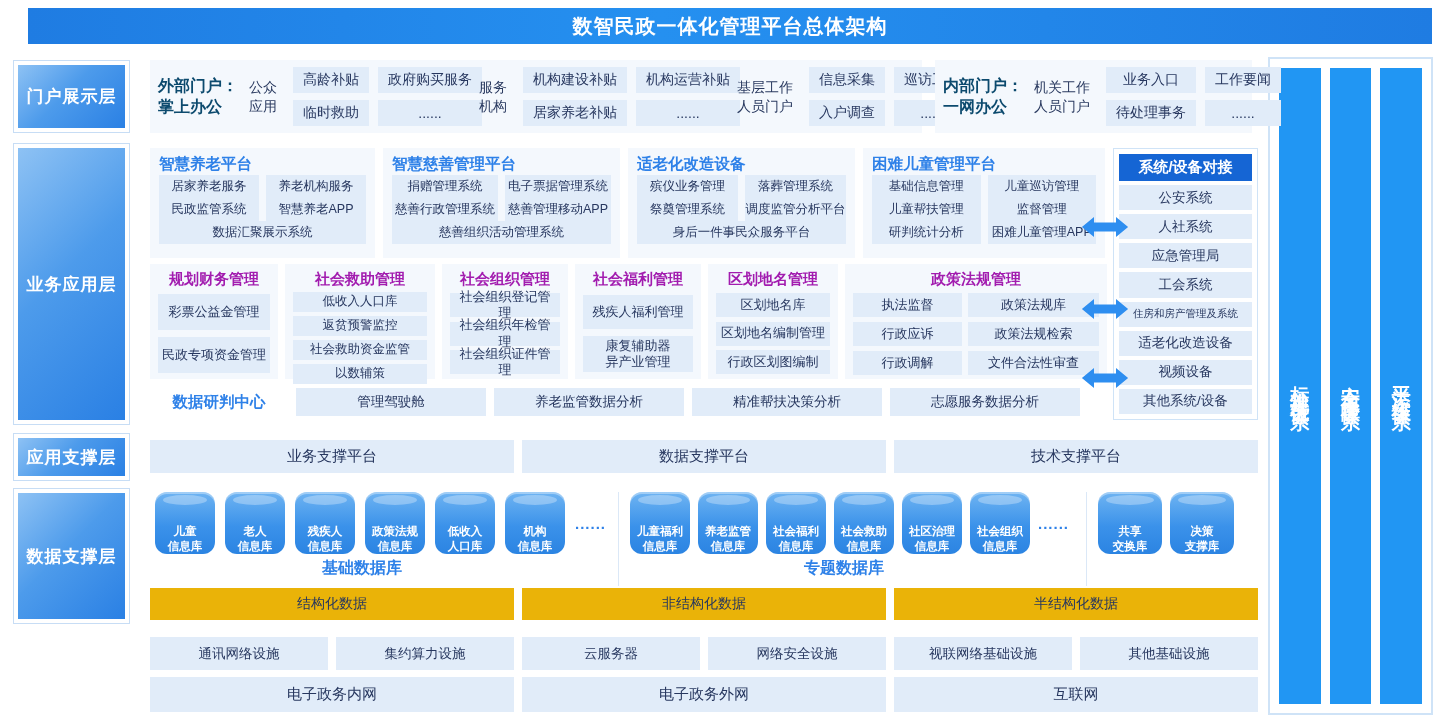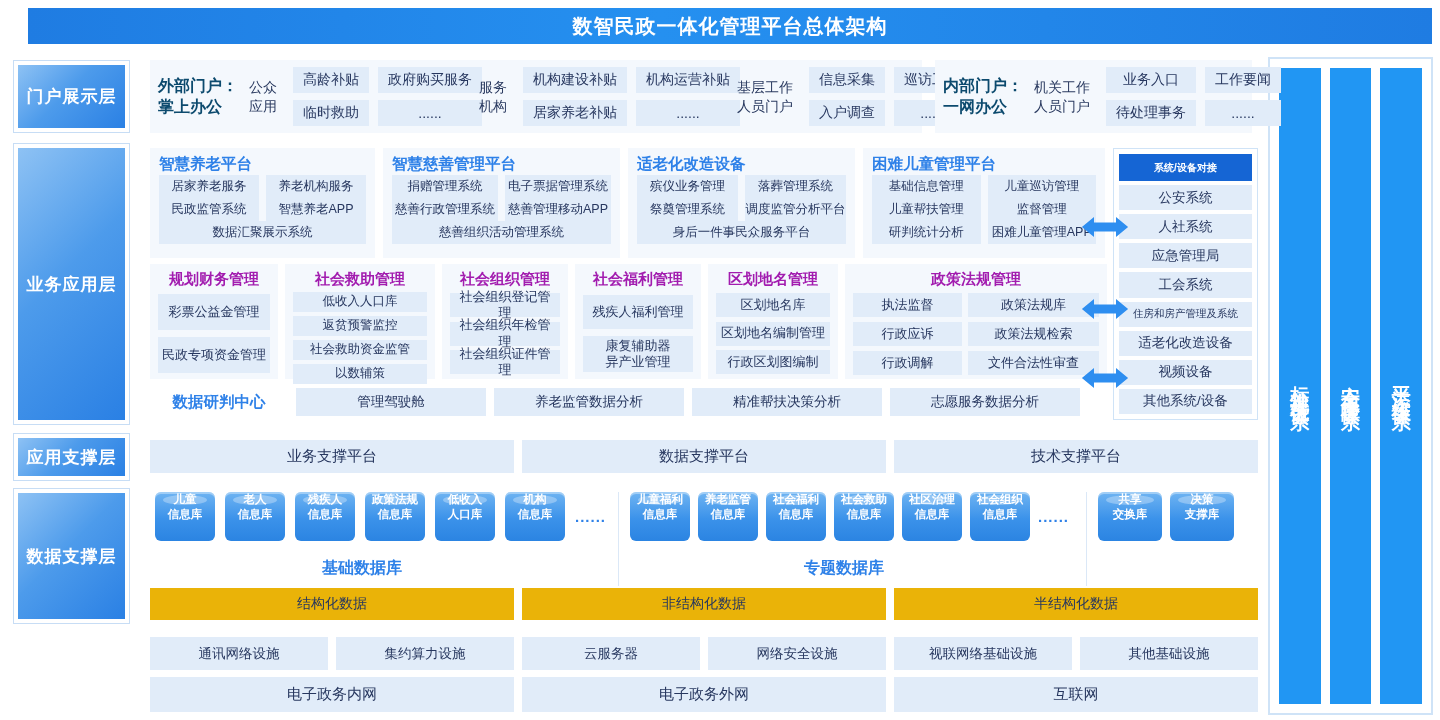--- a/index.html
+++ b/index.html
@@ -40,38 +40,38 @@
 .dom.h4 .dom-body .box{height:20px;flex:none;font-size:12.5px}
 .dom.hf .dom-body .box{min-height:34px;flex:none}
 .dom-grid{flex:1;display:grid;grid-template-columns:1fr 1.2fr;gap:5px 6px;padding-top:3px}
 .dom-grid .box{font-size:13px;white-space:nowrap}
 
 .research{position:absolute;top:387px;left:150px;width:930px;height:30px;display:flex;gap:8px;align-items:center}
 .research-t{width:138px;text-align:center;color:#2e81e8;font-weight:bold;font-size:15.5px;flex:none}
 .research .box{flex:1;height:28px;font-size:13.5px;white-space:nowrap}
 
 .dock{position:absolute;left:1113px;top:148px;width:145px;height:272px;background:#fff;border:1px solid #cfe3f7;padding:5px;display:flex;flex-direction:column;gap:4px}
-.dock-h{height:27px;background:#1565d4;color:#fff;font-weight:bold;font-size:10px;display:flex;align-items:center;justify-content:center;flex:none}
+.dock-h{height:27px;background:#1565d4;color:#fff;font-weight:bold;font-size:15px;display:flex;align-items:center;justify-content:center;flex:none}
 .dock .box{flex:1;font-size:13.5px;white-space:nowrap}
 .dock .box.sm{font-size:10.5px}
 .arrow{position:absolute;left:1078px;width:54px;height:22px}
 
 .bigrow{position:absolute;left:150px;width:1108px;display:flex;gap:8px}
 .bigrow .box{flex:1;font-size:15px}
 #app-row{top:440px;height:33px}
 #types-row{top:588px;height:32px}
 #types-row .box{background:#eab308;font-size:14px}
 #infra1{top:637px;height:33px}
 #infra1 .box{font-size:13.5px}
 #infra2{top:677px;height:35px}
 
 .cyl-area{position:absolute;left:150px;top:492px;width:1108px;height:94px}
 .cyl-group{position:absolute;top:0;display:flex;gap:10px;align-items:center}
 .cyl-group.g2{gap:8px}
-.cyl{width:60px;height:49px;border-radius:6px;position:relative;display:flex;align-items:flex-start;justify-content:center;
+.cyl{width:60px;height:62px;border-radius:12px;position:relative;display:flex;align-items:flex-end;justify-content:center;
   background:linear-gradient(180deg,#6fb4f2 0%,#3b92ea 55%,#2b84e2 100%);box-shadow:inset 0 2px 0 rgba(255,255,255,.35)}
 .cyl.w{width:64px}
 .cyl::before{content:"";position:absolute;top:3px;left:8px;right:8px;height:10px;border-radius:50%;background:rgba(255,255,255,.30)}
 .cyl span{position:relative;color:#fff;font-weight:bold;font-size:11.5px;line-height:1.3;text-align:center;white-space:pre-line}
 .dots{color:#2e81e8;font-weight:bold;font-size:15px;letter-spacing:1px}
 .cyl-cap{position:absolute;top:66px;transform:translateX(-50%);color:#2e81e8;font-weight:bold;font-size:16px;white-space:nowrap}
 .vline{position:absolute;top:0;height:94px;width:1px;background:#dbe8f7}
 </style>
 </head>
 <body>

